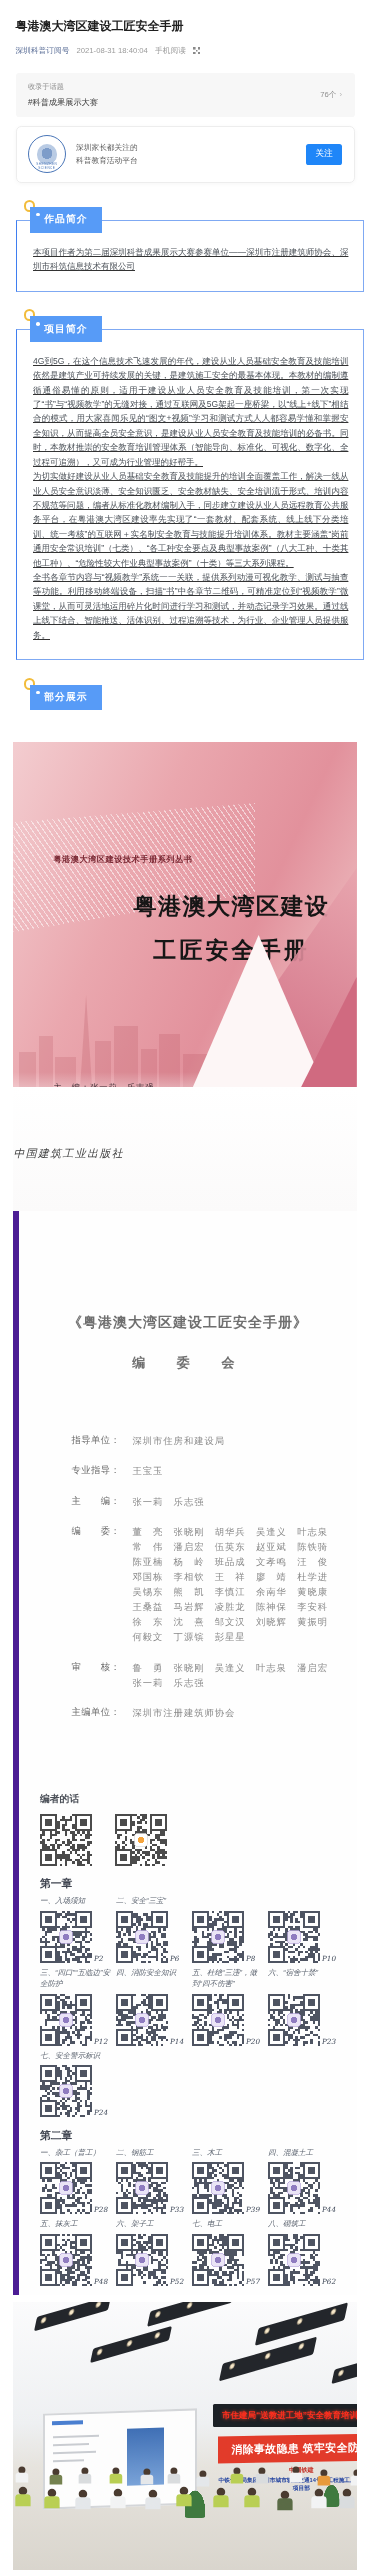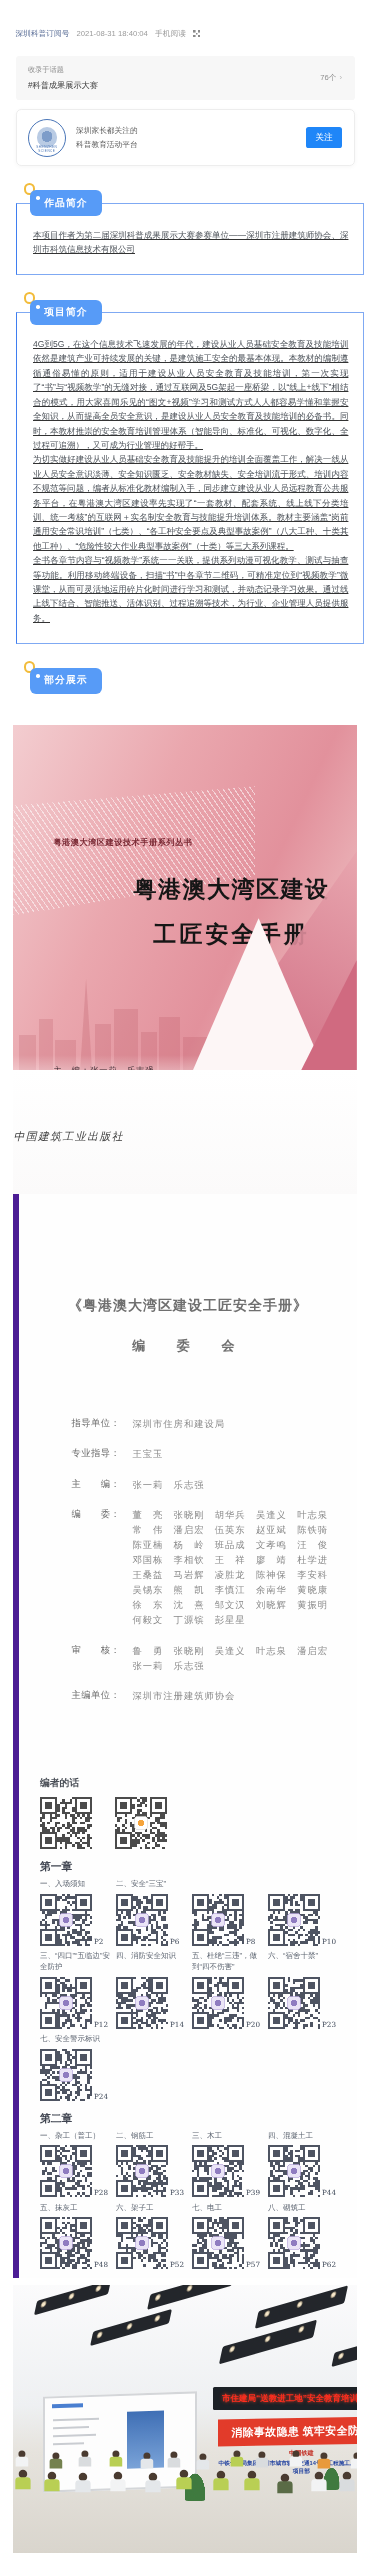--- a/index.html
+++ b/index.html
@@ -23,21 +23,21 @@
   .topic-box .chev{color:#b5b5b5;margin-left:3.1px;}
   
   .account-card{margin:9.3px 15.5px 0 15.5px;border:0.5px solid #ededed;border-radius:5.2px;box-shadow:0 1px 4.1px rgba(0,0,0,.04);padding:8.2px 11.3px;display:flex;align-items:center;gap:10.3px;}
   .acc-logo{width:36px;height:36px;border-radius:50%;border:1px solid #4a76b8;position:relative;flex:0 0 auto;background:#fff;display:flex;align-items:center;justify-content:center;}
   .acc-logo .inner{width:20.6px;height:20.6px;border-radius:50%;background:radial-gradient(circle at 50% 45%,#7d9cc9 0 35%,#b9cbe4 36% 70%,#e8eef7 71%);}
   .acc-logo .mini-tx{position:absolute;bottom:2.1px;left:0;right:0;text-align:center;font-size:3.1px;color:#4a76b8;letter-spacing:0.5px;}
   .acc-text{flex:1;font-size:7.7px;color:#5c5c5c;line-height:1.8;}
   .follow-btn{flex:0 0 auto;background:#1f86f8;color:#fff;border:none;border-radius:2.6px;font-size:8.8px;padding:4.6px 9.3px;cursor:pointer;font-family:inherit;}
   
   .tag-section{position:relative;margin:37px 6.2px 0 15.5px;}
-  .tag-head{position:absolute;top:-12.4px;left:14.4px;background:#579bf7;color:#fff;font-size:9.8px;font-weight:bold;padding:6.2px 14.4px;z-index:2;letter-spacing:1px;border-radius:6px;}
+  .tag-head{position:absolute;top:-12.4px;left:14.4px;background:#579bf7;color:#fff;font-size:9.8px;font-weight:bold;padding:6.2px 14.4px;z-index:2;letter-spacing:1px;}
   .ring{position:absolute;top:-19.6px;left:8.2px;width:7.7px;height:7.7px;border:2.1px solid #f2bc3b;border-radius:50%;z-index:1;background:#fff;}
   .tag-dot{position:absolute;top:-6.7px;left:20.6px;width:3.6px;height:3.6px;background:#fff;border-radius:50%;z-index:3;}
   .tag-box{border:0.5px solid #7fa9f3;border-left:1.5px solid #3f7ef0;padding:24px 14.4px 17.5px 16.5px;text-decoration:underline;}
   .tag-box p{margin:0;font-size:8.5px;line-height:14.4px;color:#4b5158;text-align:justify;}
   .tag-section.nobox{height:15.5px;margin-bottom:5.2px;}
   
   .book-cover{margin:29px 13.4px 0 13.4px;height:469px;position:relative;overflow:hidden;background:linear-gradient(115deg,#f3cdd0 0%,#eaa7ae 32%,#e2919c 58%,#eec0c3 82%,#f6e3e3 100%);}
   .cov-stripes{position:absolute;left:0;top:61px;width:242px;height:129px;background:repeating-linear-gradient(55deg,rgba(255,255,255,.55) 0 1px,transparent 1px 4.6px);clip-path:polygon(0 15%,100% 0,100% 70%,0 100%);}
   .cov-series{position:absolute;left:40px;top:112px;font-size:8.2px;font-weight:bold;color:#7a2a35;letter-spacing:0.5px;}
   .cov-title{position:absolute;right:27px;top:149px;text-align:center;color:#161616;font-weight:bold;font-family:"DejaVu Serif",serif;}
@@ -65,21 +65,21 @@
   .cmt-label{width:61px;flex:0 0 auto;color:#6a6a6a;font-weight:normal;letter-spacing:0.5px;}
   .cmt-val{font-family:"DejaVu Serif",serif;color:#8a8a8a;letter-spacing:1px;}
   
   .toc-page{height:520px;padding:0 0 0 20.6px;box-sizing:border-box;}
   .toc-note{font-size:9.8px;color:#4a4f57;font-weight:bold;padding-top:18.5px;}
   .toc-edqrs{display:flex;gap:23px;margin-top:7.2px;}
   .qr-box{width:52px;height:52px;}
   .qr-box svg{width:100%;height:100%;display:block;}
   .toc-ch{font-size:10.8px;font-weight:bold;color:#3f4450;margin-top:11.3px;}
   .toc-row{display:flex;margin-top:5.2px;}
-  .toc-cell{width:76px;position:relative;flex:0 0 auto;}
+  .toc-cell{width:76px;position:relative;flex:0 0 auto;font-style:italic;}
   .toc-label{font-size:7.5px;color:#5c6470;line-height:1.45;min-height:11.3px;width:73px;}
   .toc-row.tall .toc-label{min-height:23px;}
   .toc-qrw{position:relative;width:52px;margin-top:3.1px;}
   .toc-qrw .qr-box{width:52px;height:52px;}
   .pnum{position:absolute;left:54px;bottom:0;font-size:7.2px;color:#3d4757;font-family:"DejaVu Serif",serif;}
   
   .photo{position:relative;overflow:hidden;margin:0 13.4px;}
   .photo1{height:268px;margin-top:7.2px;background:linear-gradient(#fbfbfc 0%,#eef0f2 45%,#e6e3dd 62%,#d9d5cd 100%);}
   .cpanel{position:absolute;background:#23262b;border-radius:2.1px;transform:rotate(-16deg) skewX(-28deg);}
   .cpanel i{position:absolute;width:6.2px;height:6.2px;border-radius:50%;background:radial-gradient(#f5e6c8 0 30%,#6b6456 70%);top:2.1px;}
@@ -100,20 +100,21 @@
   .person .hd{width:10.3px;height:10.3px;border-radius:50%;background:#4a3b30;margin:0 auto;}
   .person .bd{width:17.5px;height:13.4px;border-radius:4.1px 4.1px 0 0;margin-top:-1px;}
   figure{margin:0;}
 </style>
 </head>
 <body>
 
 <div class="page">
 
   <header>
+    <h1 class="title">粤港澳大湾区建设工匠安全手册</h1>
     <div class="meta">
       <span class="src">深圳科普订阅号</span>
       <span>2021-08-31 18:40:04</span>
       <span>手机阅读</span>
       <span class="qr-mini"></span>
     </div>
   </header>
 
   <div class="topic-box">
     <div>
@@ -217,25 +218,25 @@
         <div class="cmt-row">
           <span class="cmt-label"></span>
           <span class="cmt-val">陈亚楠　杨　岭　班品成　文孝鸣　汪　俊</span>
         </div>
         <div class="cmt-row">
           <span class="cmt-label"></span>
           <span class="cmt-val">邓国栋　李相钦　王　祥　廖　靖　杜学进</span>
         </div>
         <div class="cmt-row">
           <span class="cmt-label"></span>
-          <span class="cmt-val">王桑益　马岩辉　凌胜龙　陈神保　李安科</span>
+          <span class="cmt-val">吴锡东　熊　凯　李慎江　余南华　黄晓康</span>
         </div>
         <div class="cmt-row">
           <span class="cmt-label"></span>
-          <span class="cmt-val">吴锡东　熊　凯　李慎江　余南华　黄晓康</span>
+          <span class="cmt-val">王桑益　马岩辉　凌胜龙　陈神保　李安科</span>
         </div>
         <div class="cmt-row">
           <span class="cmt-label"></span>
           <span class="cmt-val">徐　东　沈　熹　邹文汉　刘晓辉　黄振明</span>
         </div>
         <div class="cmt-row">
           <span class="cmt-label"></span>
           <span class="cmt-val">何毅文　丁源镔　彭星星</span>
         </div>
         <div class="cmt-row gap">

